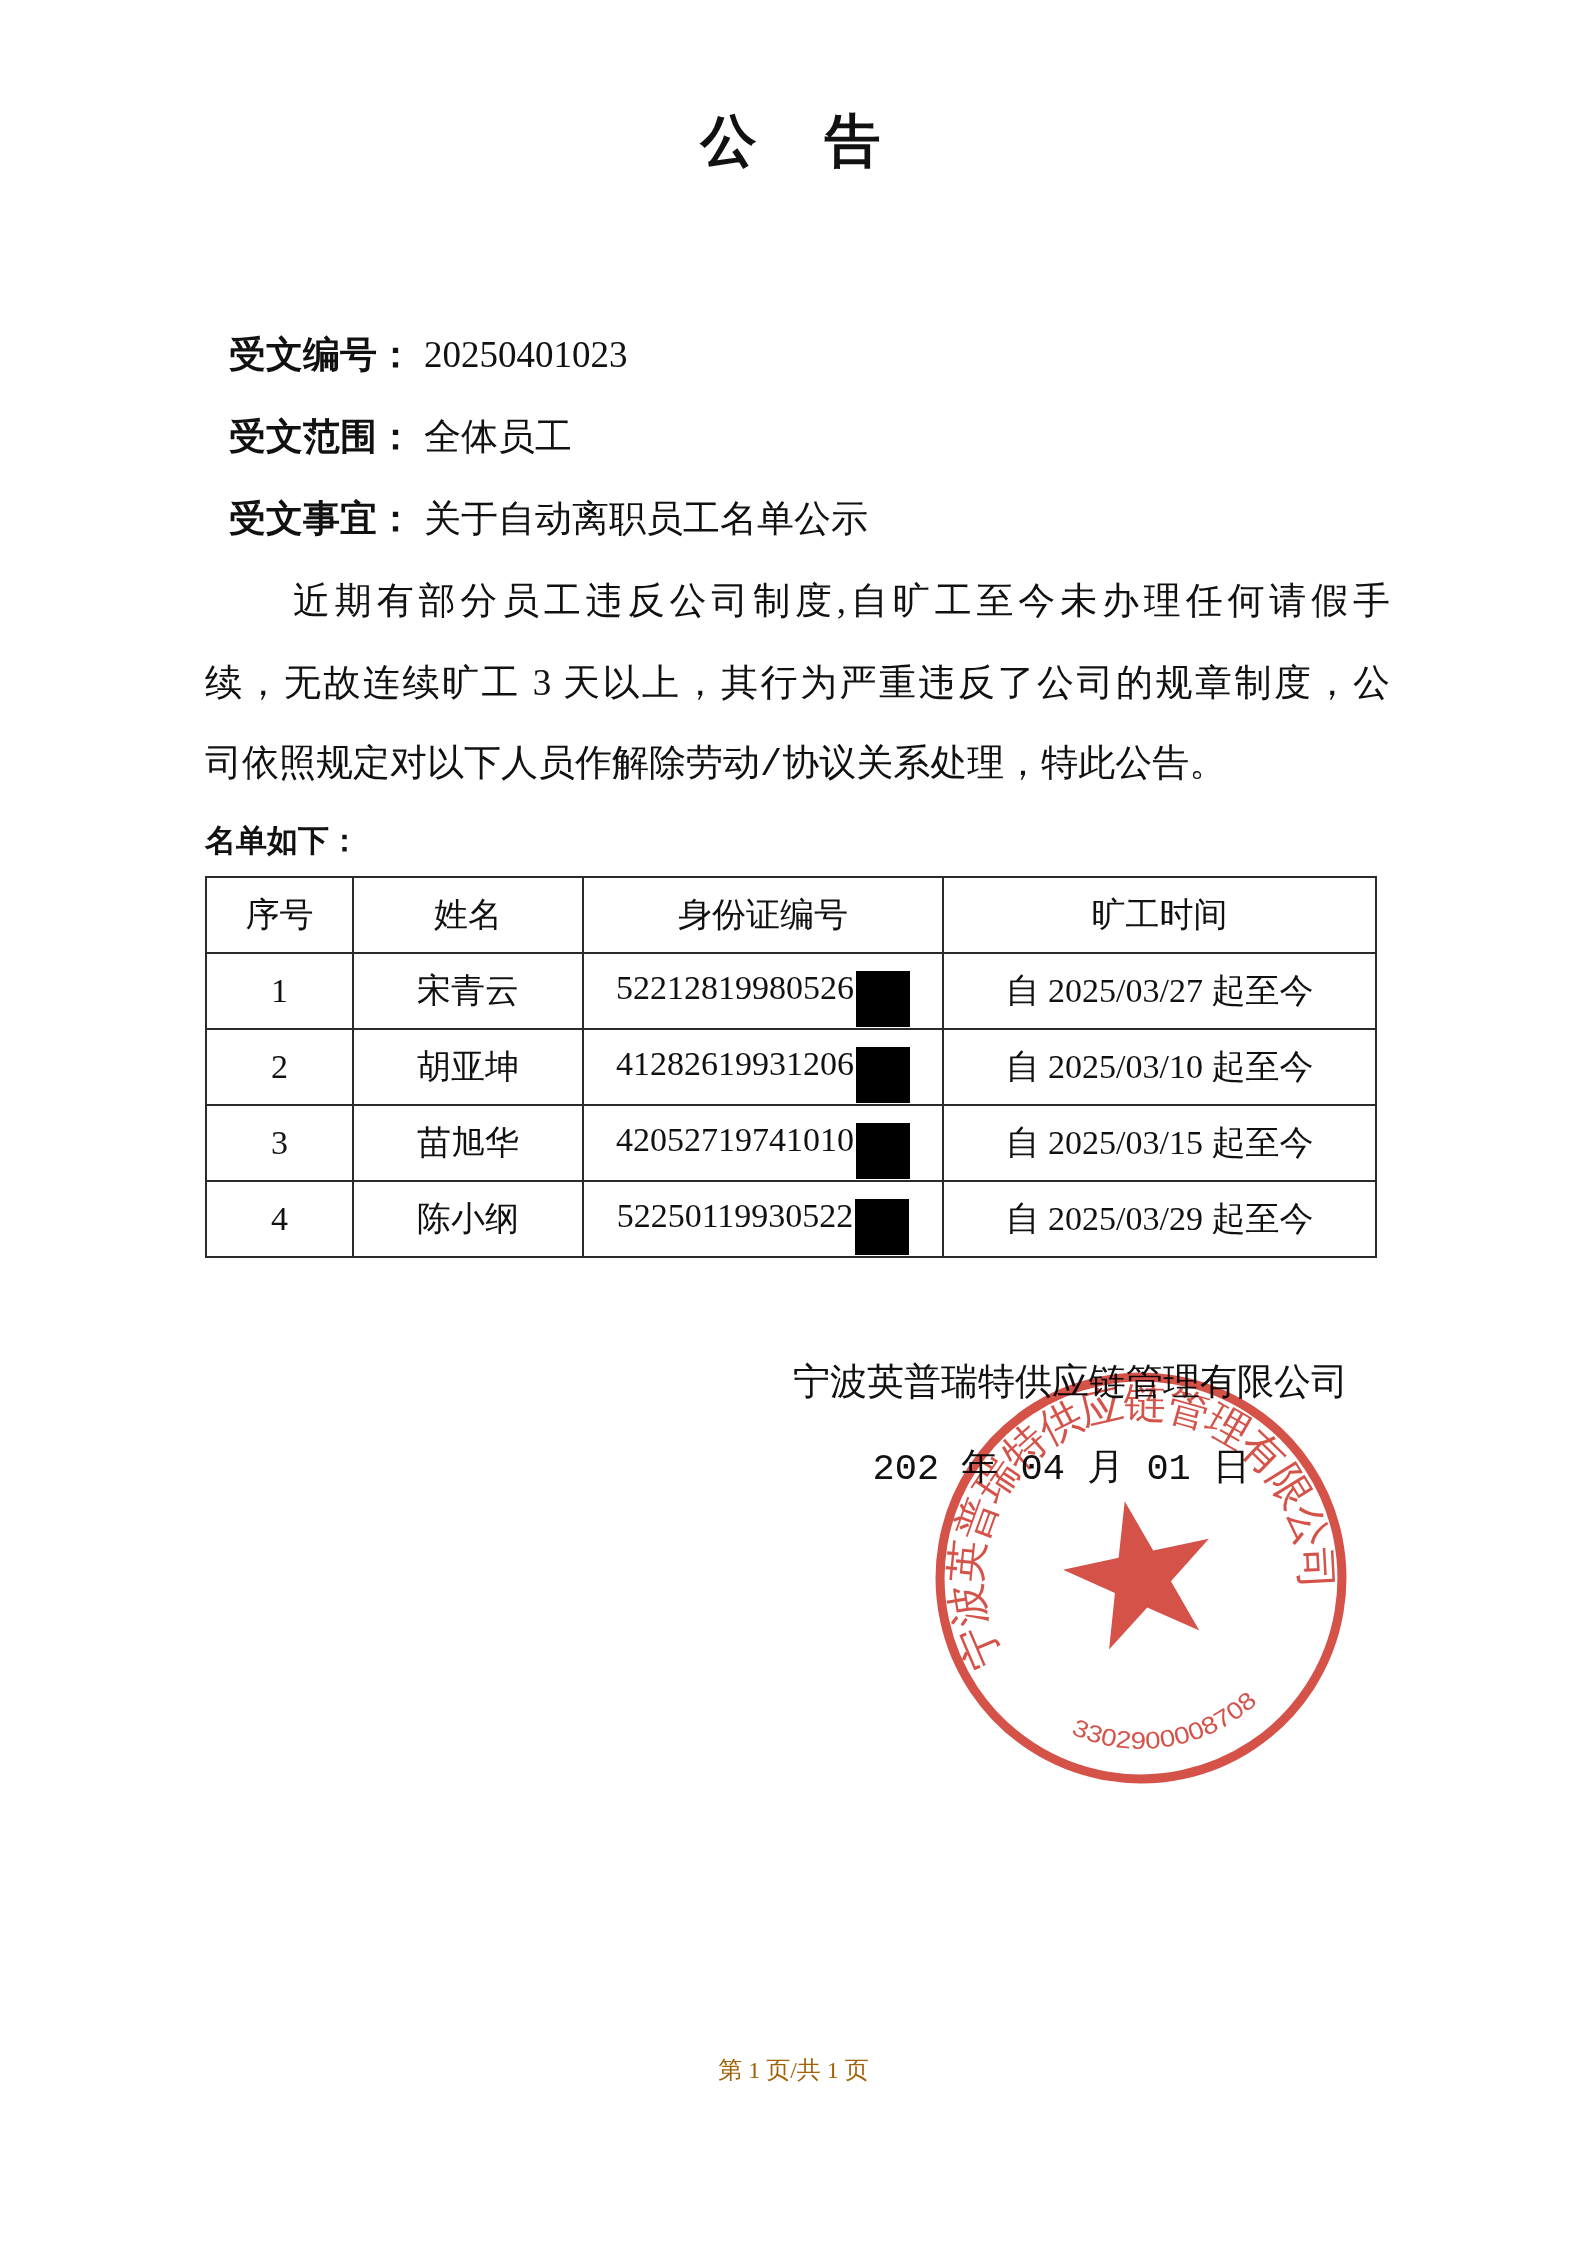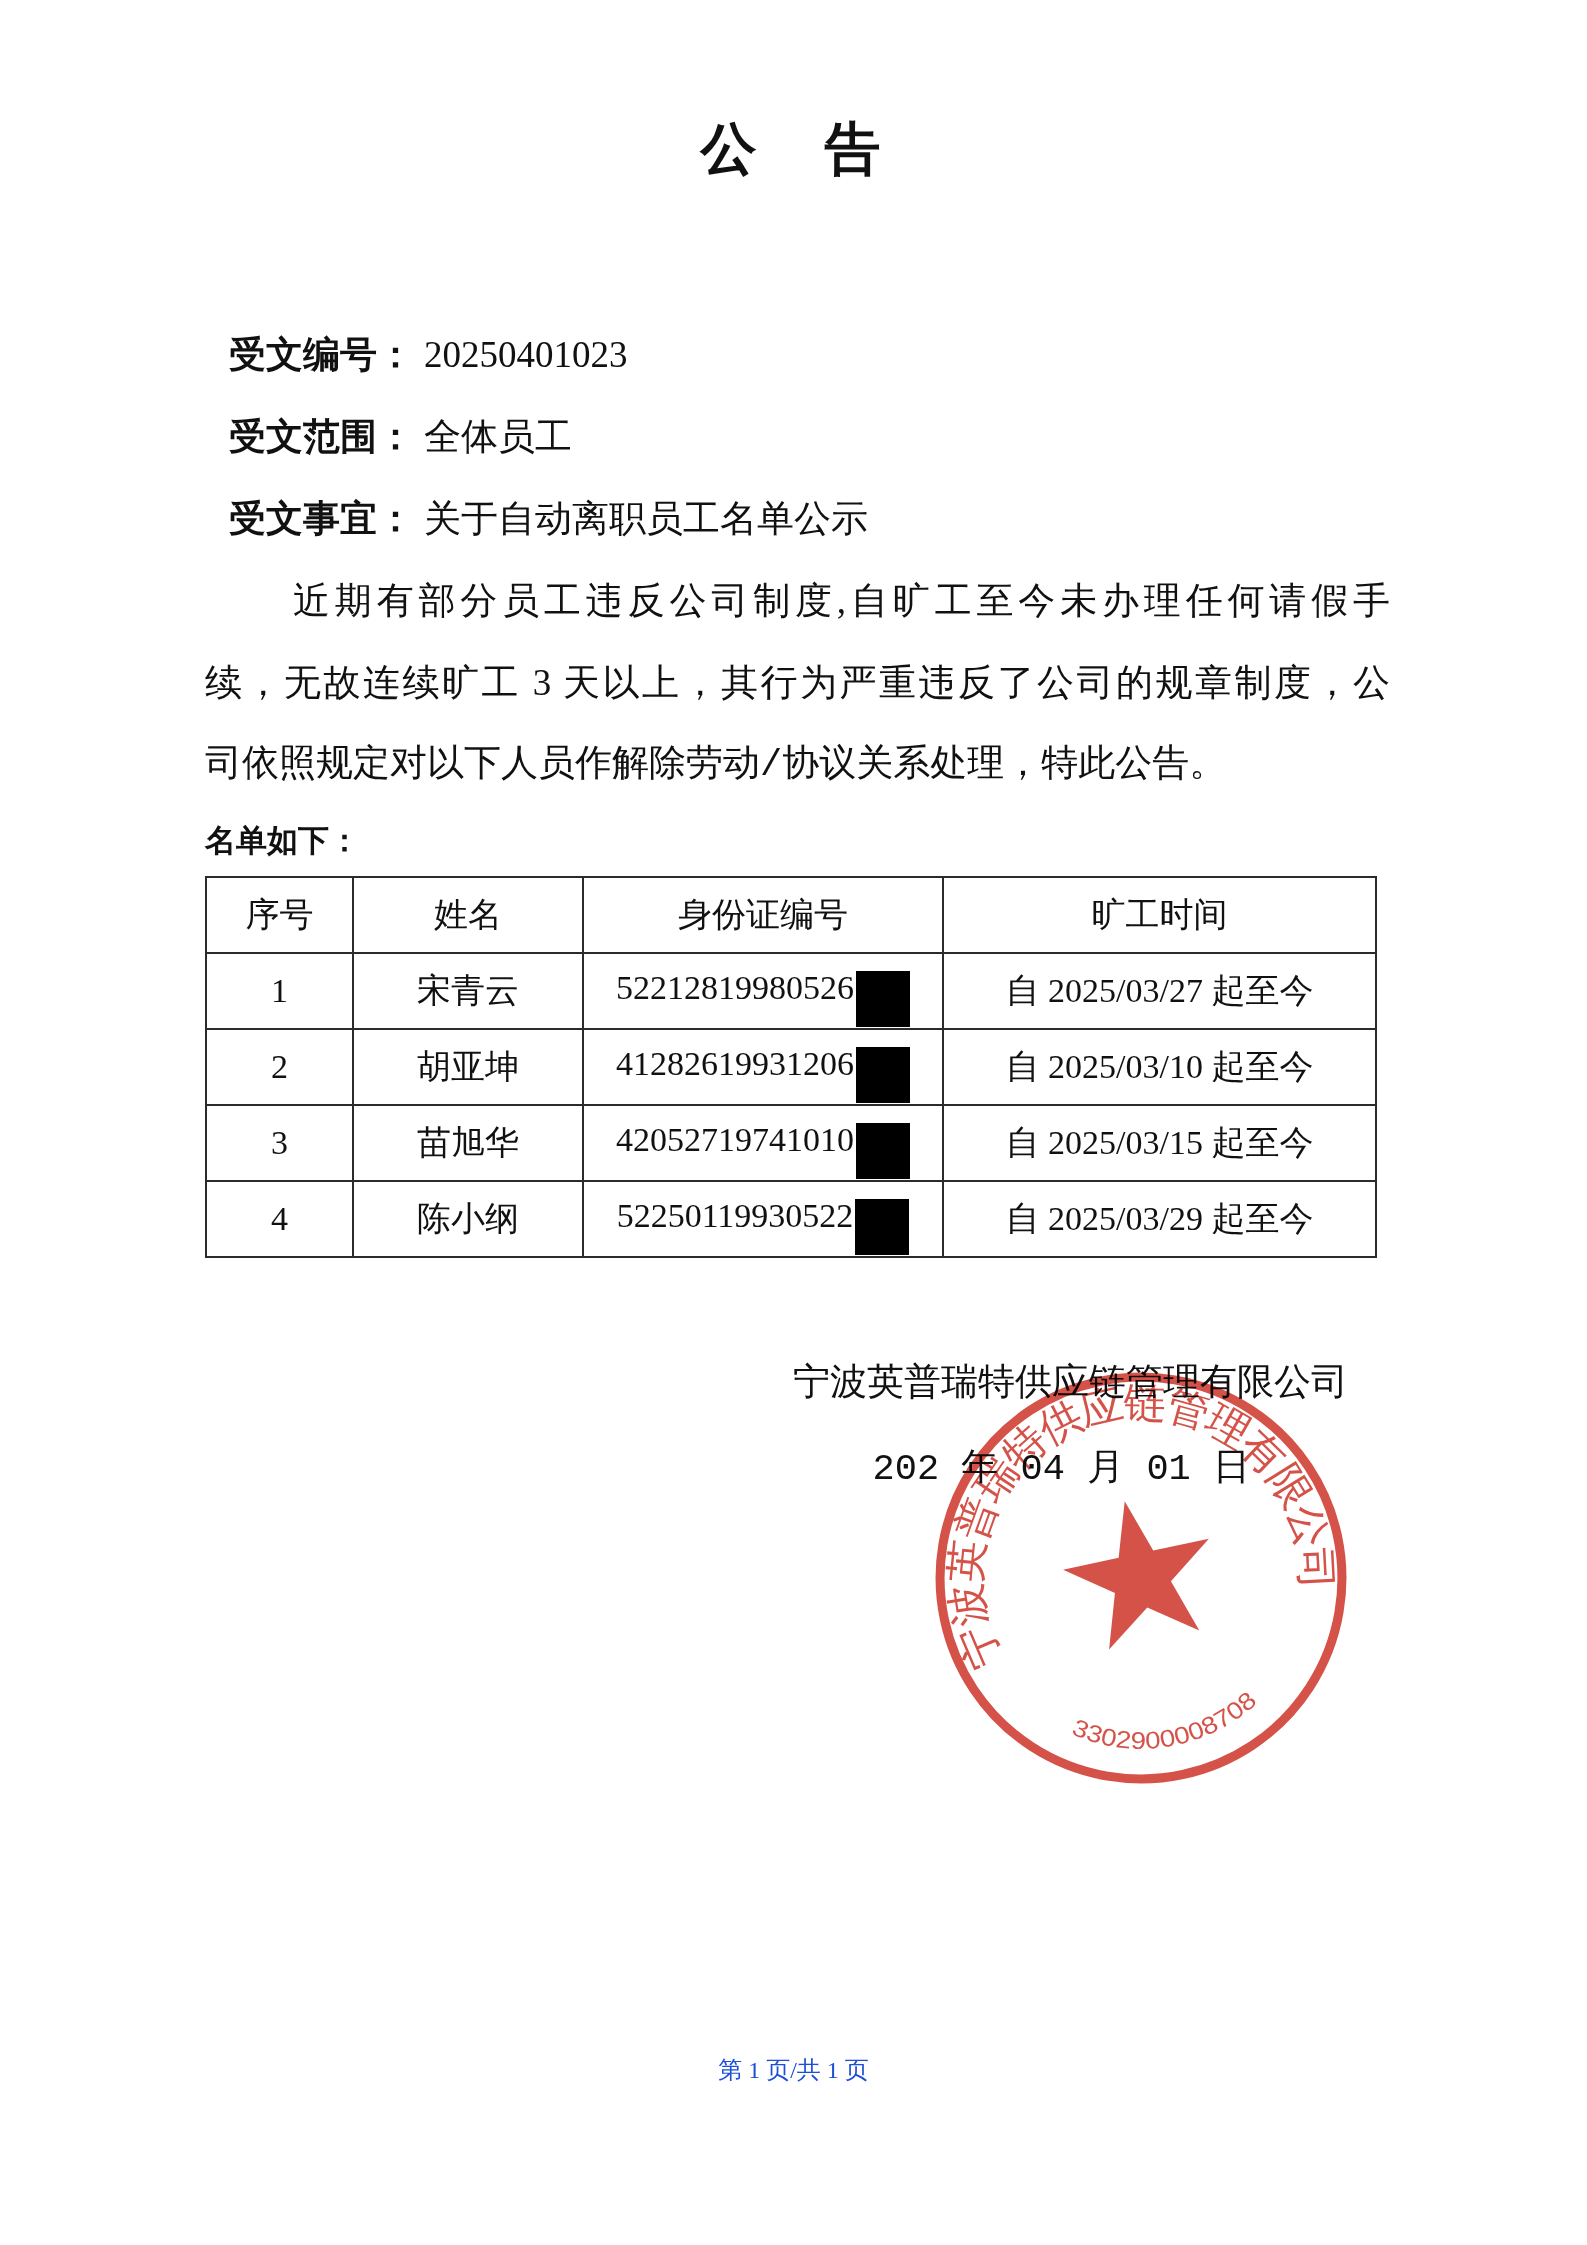--- a/index.html
+++ b/index.html
@@ -6,21 +6,21 @@
   .page{
     position:relative;
     width:1587px;height:2245px;
     margin:0 auto;
     background:#ffffff;
     font-family:"Liberation Serif","DejaVu Serif",serif;
     color:#111;
     overflow:hidden;
   }
   .doc-title{
-    position:absolute;top:112px;left:0;width:100%;
+    position:absolute;top:104px;left:0;width:100%;
     text-align:center;
     font-size:56px;font-weight:bold;
     letter-spacing:6px;
   }
   .content{
     position:absolute;top:0;left:205px;width:1185px;
     padding-top:314px;
   }
   .field{height:82px;line-height:82px;font-size:37px;white-space:nowrap;margin-left:24px;}
   .field .lbl{font-weight:bold;}
@@ -53,21 +53,21 @@
   .sig-company{line-height:62px;font-size:37px;padding-right:42px;}
   .sig-date{line-height:85px;margin-top:14px;font-size:37px;padding-right:140px;font-family:Liberation Mono, monospace;}
   .stamp{
     position:absolute;left:925px;top:1362px;width:432px;height:432px;
     opacity:.88;mix-blend-mode:multiply;
     transform:rotate(-12deg);
     pointer-events:none;
   }
   .footer{
     position:absolute;top:2050px;left:0;width:100%;
-    text-align:center;font-size:24px;line-height:40px;color:#1d4ed8;
+    text-align:center;font-size:24px;line-height:40px;color:#a16207;
   }
 </style>
 </head>
 <body>
 
 <div class="page">
 
   <div class="doc-title">公　告</div>
 
   <div class="content">

